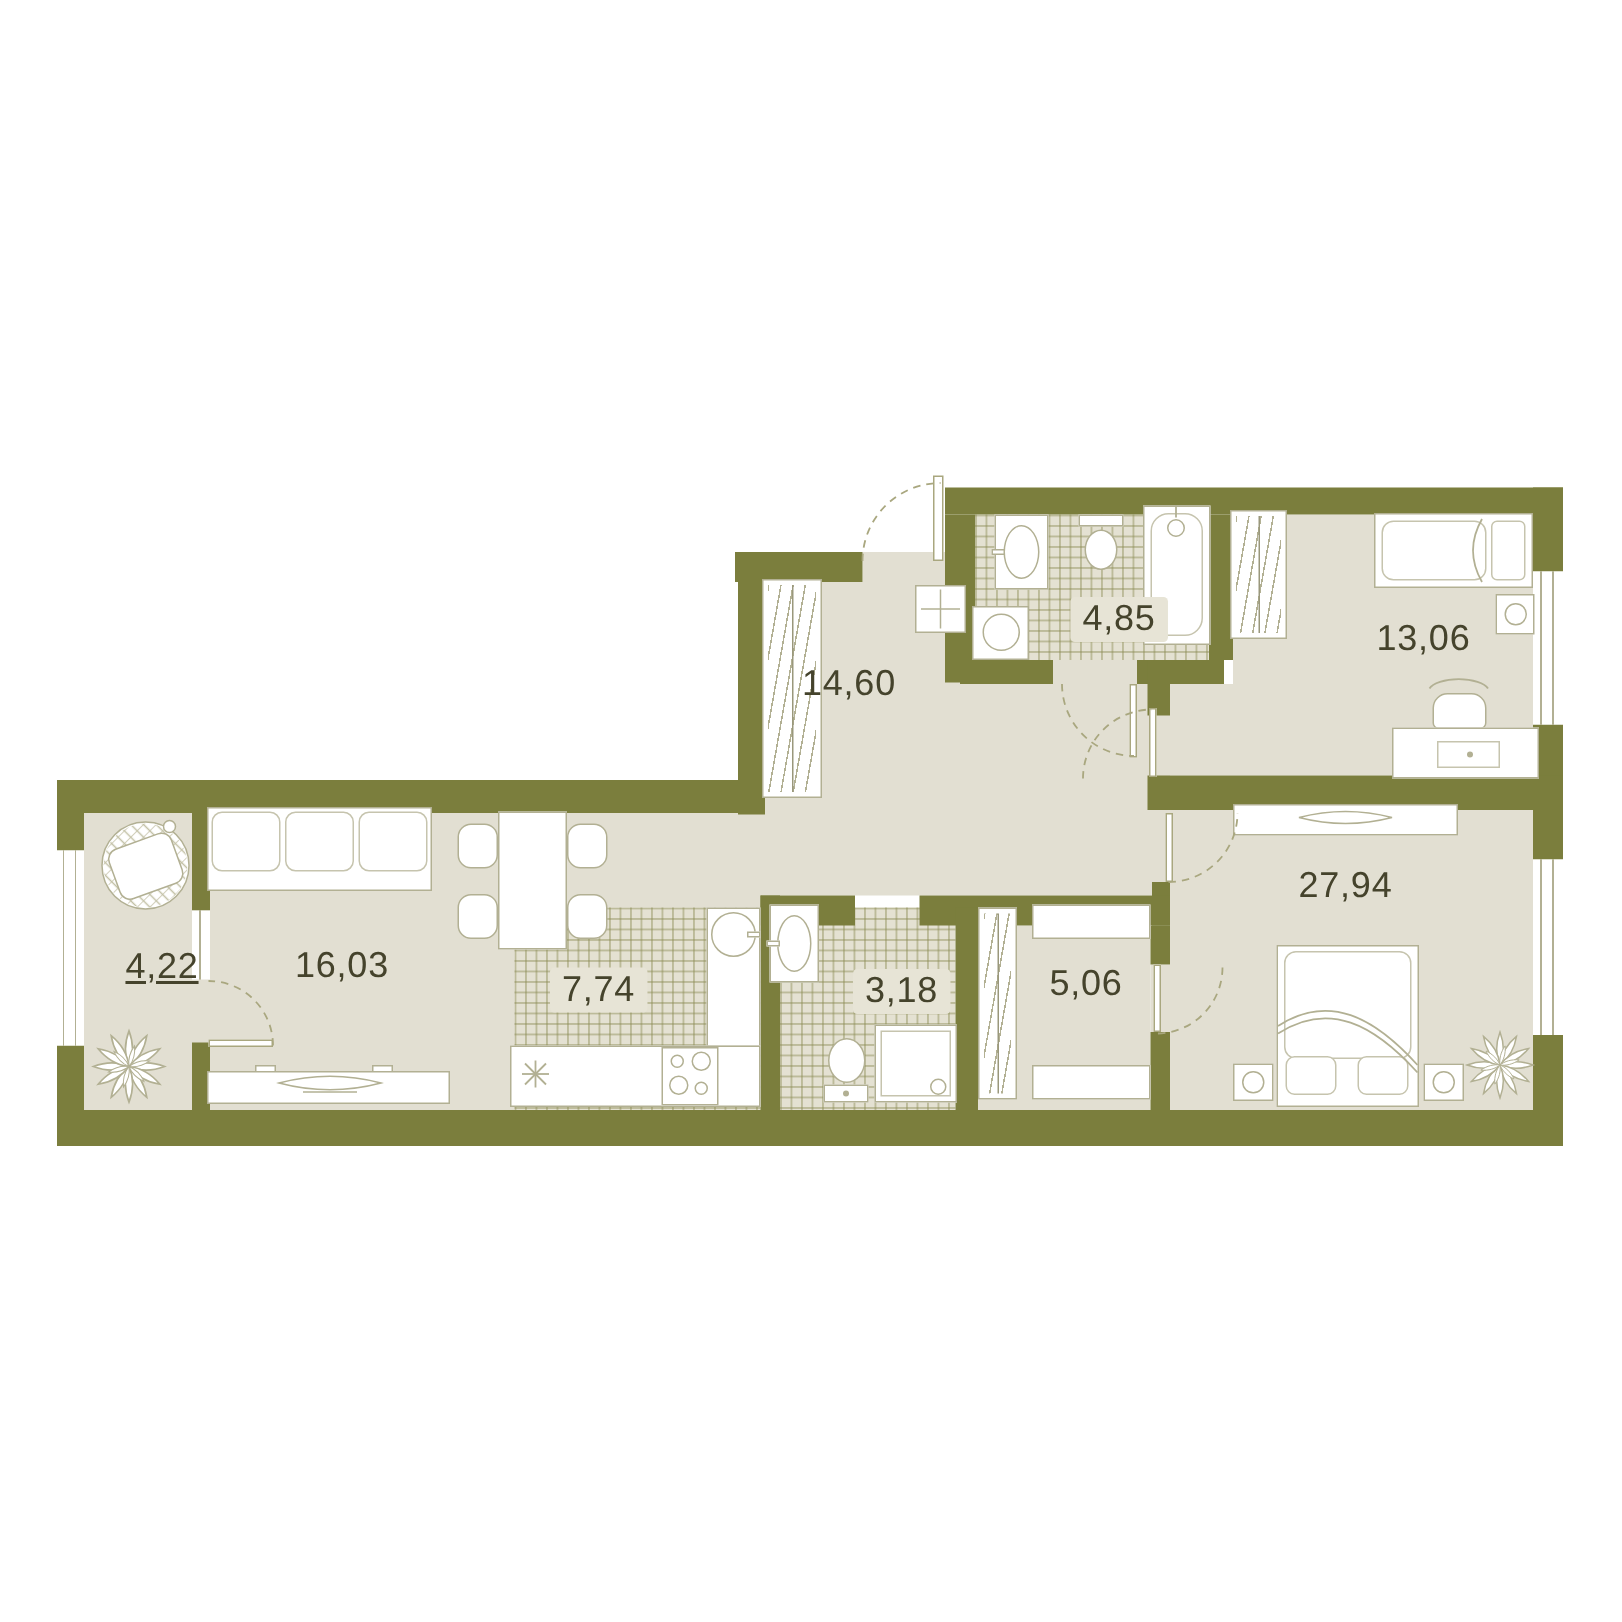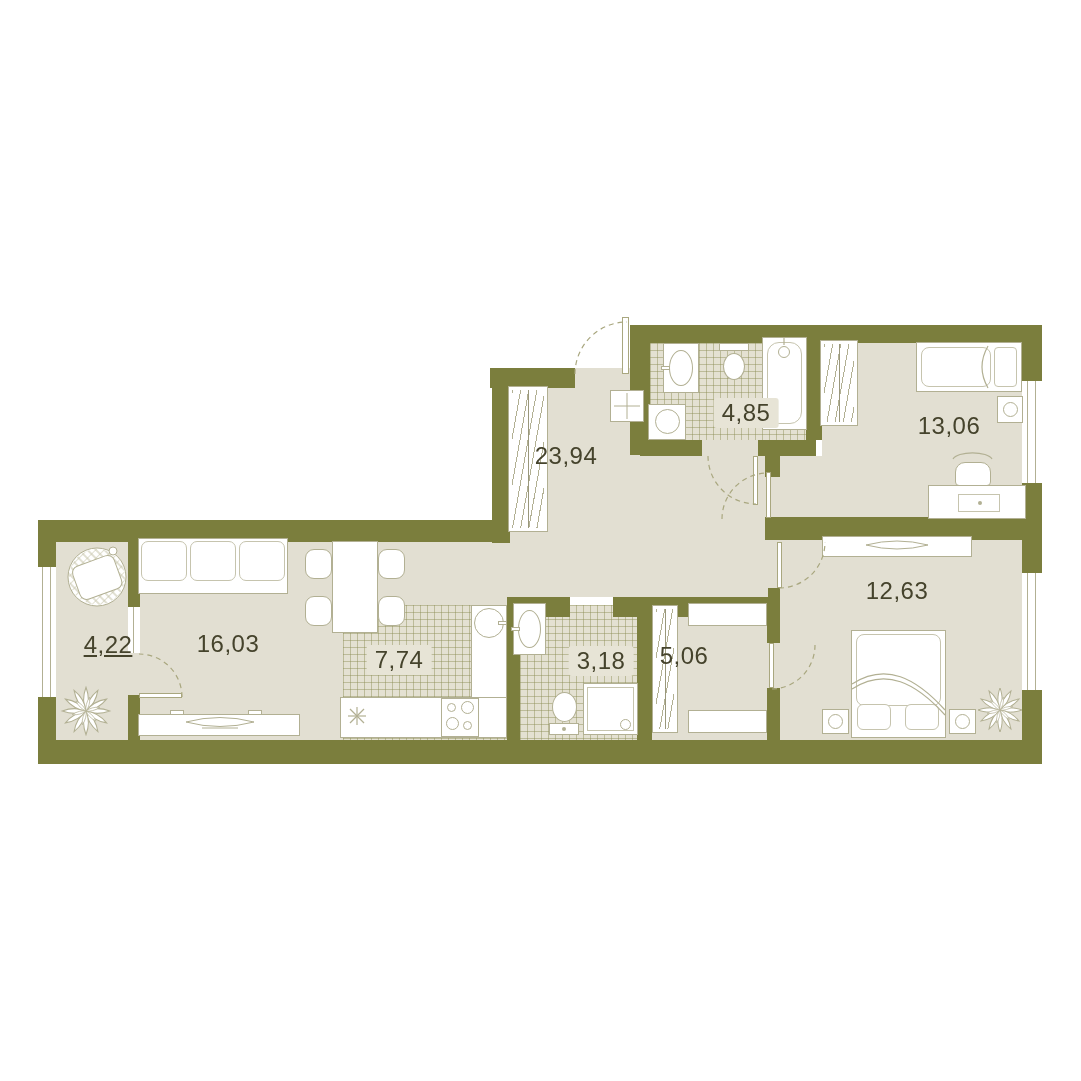--- a/index.html
+++ b/index.html
@@ -240,24 +240,24 @@
 
     <g stroke="#b2b093" stroke-width="1.2" fill="none">
       <path d="M852 684 C 886 662 916 678 945 710"></path>
       <path d="M852 689 C 886 667 916 683 945 715"></path>
       <path d="M988 346 C 980 360 980 374 988 388"></path>
       <path d="M953 459 A 20 8 0 0 1 992 459"></path>
       <line x1="784" y1="337" x2="784" y2="345"></line>
     </g>
   </svg>
 
-  <div class="label" style="left:566px;top:456px;">23,94</div>
+  <div class="label" style="left:566px;top:456px;">14,60</div>
   <div class="label plate" style="left:746px;top:413px;">4,85</div>
   <div class="label" style="left:921px;top:426px;margin-left:28px;">13,06</div>
   <div class="label" style="left:108px;top:645px;text-decoration:underline;">4,22</div>
   <div class="label" style="left:228px;top:644px;">16,03</div>
   <div class="label plate" style="left:399px;top:660px;">7,74</div>
   <div class="label plate" style="left:601px;top:661px;">3,18</div>
-  <div class="label" style="left:684px;top:656px;">5,06</div>
-  <div class="label" style="left:897px;top:591px;">12,63</div>
+  <div class="label" style="left:724px;top:656px;">5,06</div>
+  <div class="label" style="left:897px;top:591px;">27,94</div>
 
 
 </div>
 
 </body></html>

